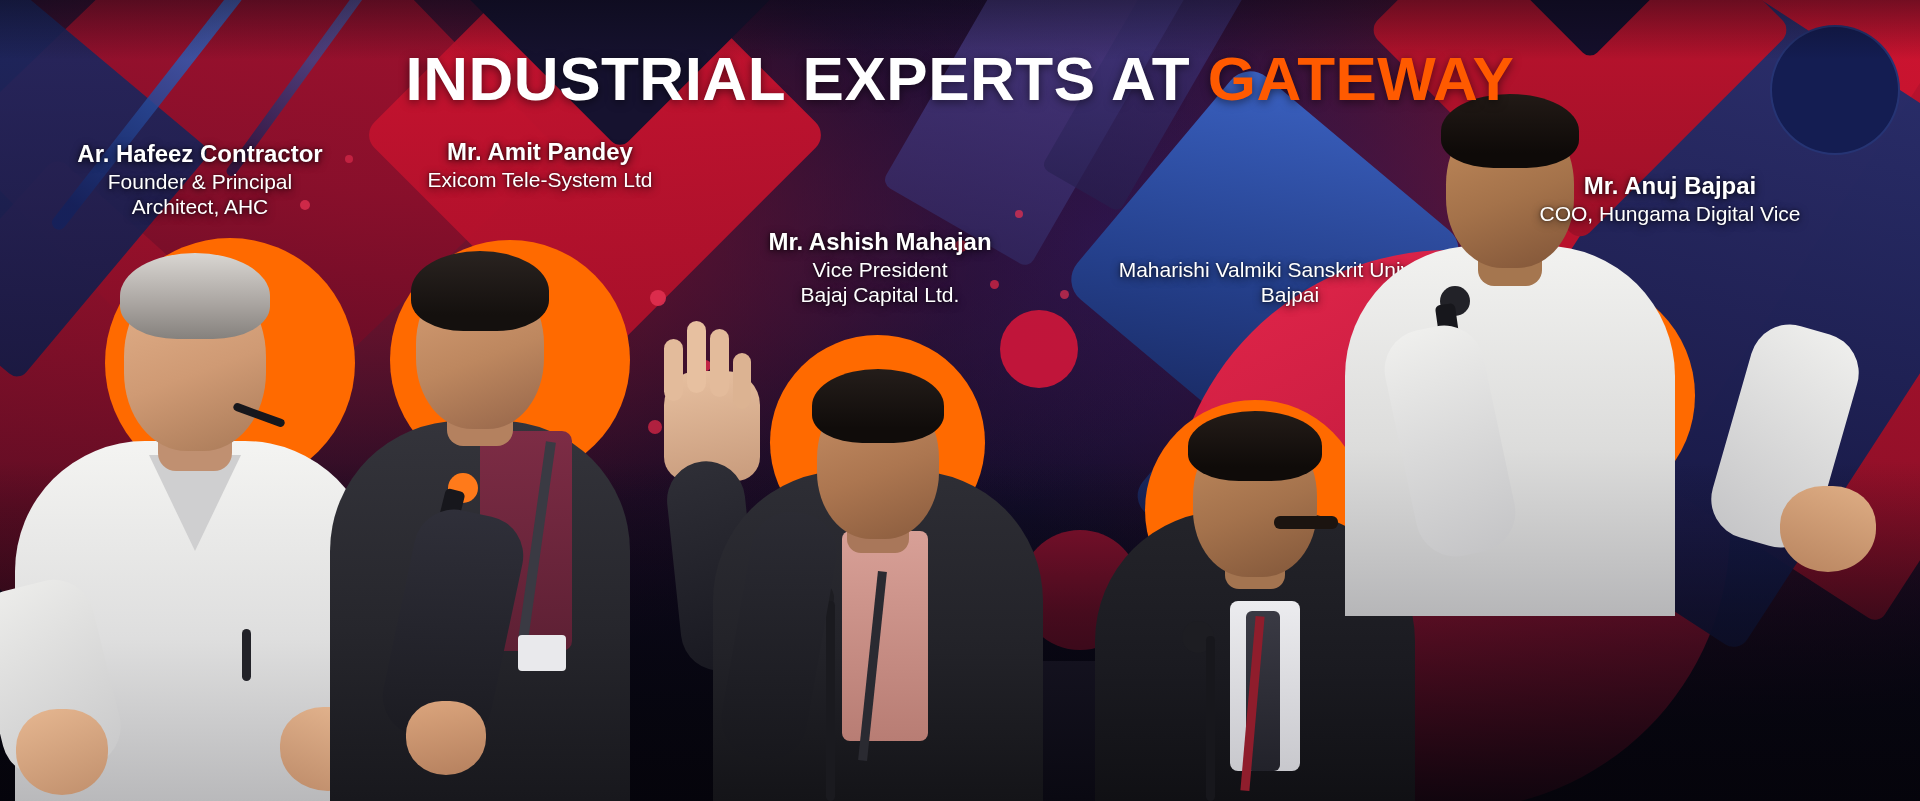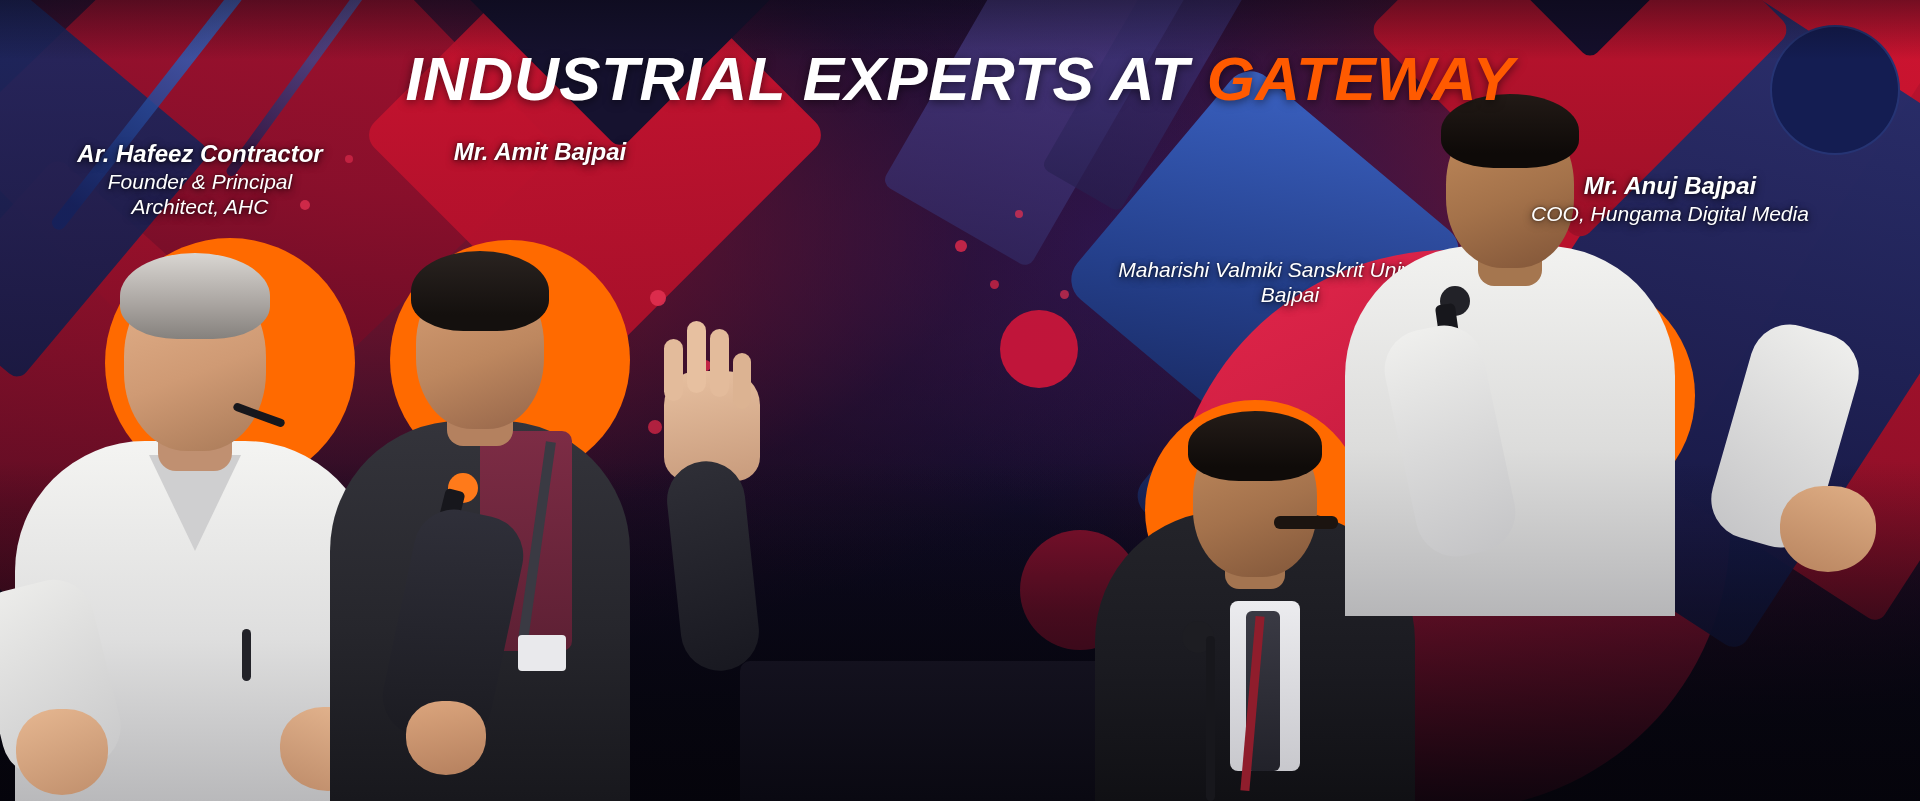--- a/index.html
+++ b/index.html
@@ -8,21 +8,20 @@
     font-family:"Liberation Sans", sans-serif;
     width:1920px; height:801px;
     overflow:hidden;
   }
 
   .banner{
     position:relative;
     width:1920px; height:801px;
     overflow:hidden;
     background:#404040;
-    font-style:italic;
   }
 
   
   .bg{ position:absolute; inset:0; overflow:hidden; }
 
   .bg-base{
     position:absolute; inset:0;
     background:
       radial-gradient(ellipse 60% 70% at 18% 28%, rgba(150,20,45,.85) 0%, rgba(60,12,40,.35) 55%, rgba(15,10,35,0) 78%),
       radial-gradient(ellipse 45% 60% at 58% 30%, rgba(40,25,95,.75) 0%, rgba(20,14,50,.3) 60%, rgba(12,9,30,0) 80%),
@@ -205,24 +204,46 @@
       <div class="p-hair" style="left:170px; bottom:470px; width:138px; height:80px; background:linear-gradient(180deg,#2a2320 0%,#14100e 80%);"></div>
       <div class="p-micball" style="left:138px; bottom:298px; width:30px; height:30px; background:#ff7a1a;"></div>
       <div class="p-mic" style="left:126px; bottom:230px; width:20px; height:82px; transform:rotate(14deg);"></div>
       <div class="p-arm" style="left:88px; bottom:60px; width:110px; height:230px; background:linear-gradient(170deg,#30303a,#1a1a20); transform:rotate(12deg);"></div>
       <div class="p-hand" style="left:96px; bottom:26px; width:80px; height:74px; background:linear-gradient(170deg,#dba57d,#b5805e);"></div>
       <div class="p-lanyard" style="left:222px; bottom:160px; width:10px; height:200px; transform:rotate(8deg); background:#3a3a43;"></div>
       <div class="p-mic" style="left:208px; bottom:130px; width:48px; height:36px; background:#e9e9ec; border-radius:4px;"></div>
     </div>
 
     <div class="caption" style="left:10px; top:138px; width:400px;">
-      <span class="nm">Mr. Amit Bajpai</span>
-    </div>
-  </div>
-
+      <span class="nm">Mr. Amit Pandey</span>
+      <span class="ln">Exicom Tele-System Ltd</span>
+    </div>
+  </div>
+
+  <div class="speaker" style="left:640px; top:0; width:480px; height:801px;">
+    <div class="halo" style="left:130px; top:335px; width:215px; height:215px;"></div>
+
+    <div class="person" style="left:0; width:480px; height:520px;">
+      <div class="p-body" style="left:238px; width:330px; height:330px; background:linear-gradient(180deg,#2e2e35 0%,#222228 55%,#141418 100%);"></div>
+      <div class="p-shirtV" style="left:202px; bottom:60px; width:86px; height:210px; background:linear-gradient(180deg,#d8a097 0%,#b87d74 100%); border-radius:8px;"></div>
+      <div class="p-neck" style="left:238px; bottom:248px; width:62px; height:52px; background:#a9775a; border-radius:14px;"></div>
+      <div class="p-head" style="left:238px; bottom:262px; width:122px; height:152px; background:linear-gradient(160deg,#c89066 0%,#ac7650 55%,#8a5c3e 100%);"></div>
+      <div class="p-hair" style="left:238px; bottom:358px; width:132px; height:74px; background:linear-gradient(180deg,#241d1a 0%,#100c0a 80%);"></div>
+      <div class="p-micball" style="left:160px; bottom:186px; width:34px; height:34px;"></div>
+      <div class="p-mic" style="left:186px; bottom:0; width:9px; height:200px; background:#1a1a1f;"></div>
+      <div class="p-lanyard" style="left:228px; bottom:40px; width:9px; height:190px; transform:rotate(6deg);"></div>
+      <div class="p-arm" style="left:96px; bottom:40px; width:86px; height:250px; background:linear-gradient(170deg,#2c2c34,#17171c); transform:rotate(10deg);"></div>
+    </div>
+
+    <div class="caption" style="left:50px; top:228px; width:380px;">
+      <span class="nm">Mr. Ashish Mahajan</span>
+      <span class="ln">Vice President</span>
+      <span class="ln">Bajaj Capital Ltd.</span>
+    </div>
+  </div>
 
   <div class="person" style="left:640px; bottom:120px; width:160px; height:360px; z-index:22;">
     <div class="p-hand" style="left:24px; bottom:200px; width:96px; height:110px; background:linear-gradient(170deg,#e7c0a0,#c89b7c); border-radius:34px 34px 24px 24px;"></div>
     <div class="p-hand" style="left:24px; bottom:280px; width:19px; height:62px; background:#e3bb9b; border-radius:10px;"></div>
     <div class="p-hand" style="left:47px; bottom:288px; width:19px; height:72px; background:#e7c0a0; border-radius:10px;"></div>
     <div class="p-hand" style="left:70px; bottom:284px; width:19px; height:68px; background:#e3bb9b; border-radius:10px;"></div>
     <div class="p-hand" style="left:93px; bottom:272px; width:18px; height:56px; background:#dcb392; border-radius:10px;"></div>
     <div class="p-arm" style="left:34px; bottom:10px; width:78px; height:210px; background:linear-gradient(170deg,#2f2f37,#181820); transform:rotate(-6deg);"></div>
   </div>
 
@@ -259,19 +280,19 @@
       <div class="p-micball" style="left:40px; bottom:300px; width:30px; height:30px; background:#222228;"></div>
       <div class="p-mic" style="left:40px; bottom:236px; width:20px; height:76px; transform:rotate(-8deg);"></div>
       <div class="p-micball" style="left:36px; bottom:216px; width:26px; height:26px; background:#ff8a2a;"></div>
       <div class="p-arm" style="left:0px; bottom:60px; width:100px; height:230px; background:linear-gradient(170deg,#f0f0ee,#c4c4c6); transform:rotate(-12deg);"></div>
       <div class="p-arm" style="left:330px; bottom:70px; width:110px; height:220px; background:linear-gradient(200deg,#f0f0ee,#c4c4c6); transform:rotate(16deg);"></div>
       <div class="p-hand" style="left:380px; bottom:44px; width:96px; height:86px; background:linear-gradient(200deg,#dfae85,#b8845f);"></div>
     </div>
 
     <div class="caption" style="left:-20px; top:172px; width:500px;">
       <span class="nm">Mr. Anuj Bajpai</span>
-      <span class="ln">COO, Hungama Digital Media</span>
+      <span class="ln">COO, Hungama Digital Vice</span>
     </div>
   </div>
 
   <div class="shape" style="left:740px; bottom:0; width:560px; height:140px; background:linear-gradient(180deg,#14121f 0%,#0a0912 100%); border-radius:10px 10px 0 0; z-index:26; opacity:.96;"></div>
 
 </div>
 
 </body></html>

